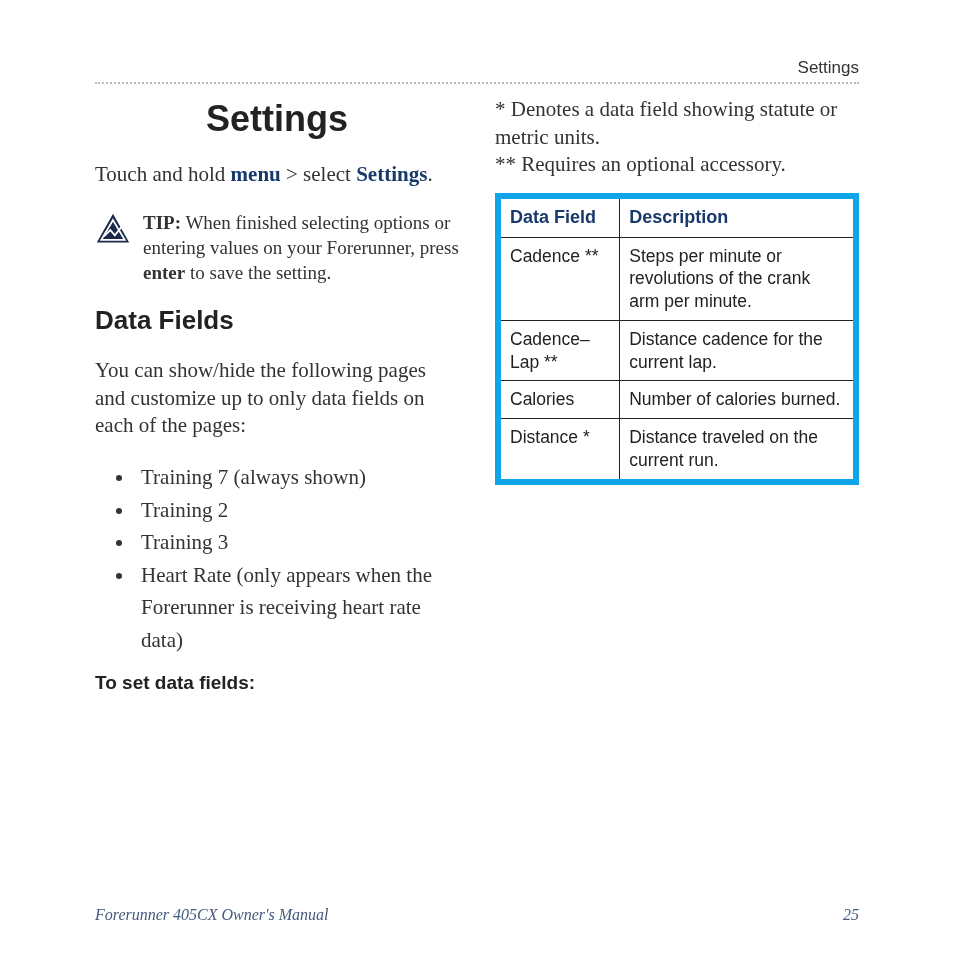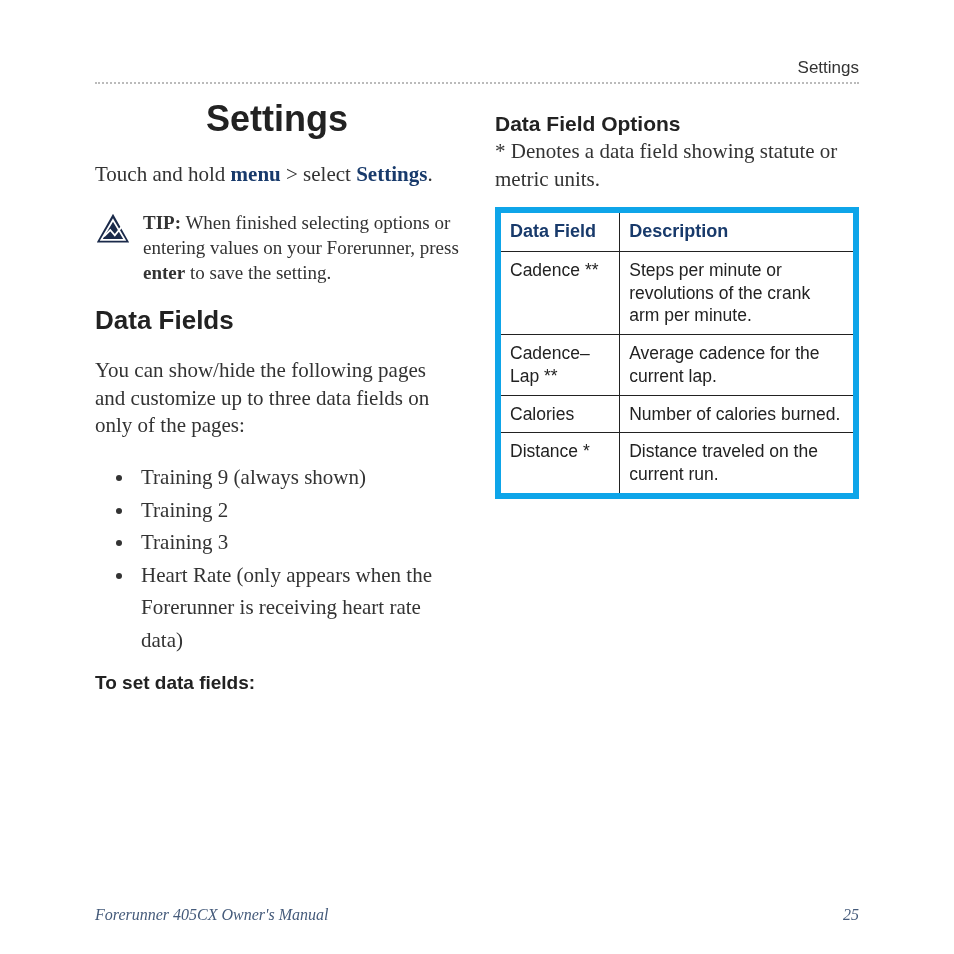--- a/index.html
+++ b/index.html
@@ -155,52 +155,52 @@
             <polygon points="20,9 33,31 7,31" fill="none" stroke="#ffffff" stroke-width="2"></polygon>
             <polyline points="10,27 17,20 22,26 30,16" fill="none" stroke="#ffffff" stroke-width="2"></polyline>
           </svg>
         </span>
         <div class="tip-text body-serif" style="font-size:19px">
           <span class="tip-label">TIP:</span><span> When finished selecting options or entering values on your Forerunner, press </span><b>enter</b><span> to save the setting.</span>
         </div>
       </div>
 
       <h2 class="section">Data Fields</h2>
-      <p class="body-serif">You can show/hide the following pages and customize up to three data fields on only of the pages:</p>
+      <p class="body-serif">You can show/hide the following pages and customize up to only data fields on each of the pages:</p>
 
       <ul class="bullets body-serif">
-        <li>Training 9 (always shown)</li>
+        <li>Training 7 (always shown)</li>
         <li>Training 2</li>
         <li>Training 3</li>
         <li>Heart Rate (only appears when the Forerunner is receiving heart rate data)</li>
       </ul>
 
       <div class="bold-sans">To set data fields:</div>
     </div>
 
     <div class="col">
 
-      <h3 class="subsection">Data Field Options</h3>
       <p class="body-serif" style="margin:2px 0 0 0">* Denotes a data field showing statute or metric units.</p>
+      <p class="body-serif" style="margin:0">** Requires an optional accessory.</p>
 
       <table class="table">
         <thead>
           <tr>
             <th>Data Field</th>
             <th>Description</th>
           </tr>
         </thead>
         <tbody>
           <tr>
             <td>Cadence **</td>
             <td>Steps per minute or revolutions of the crank arm per minute.</td>
           </tr>
           <tr>
             <td>Cadence–Lap **</td>
-            <td>Average cadence for the current lap.</td>
+            <td>Distance cadence for the current lap.</td>
           </tr>
           <tr>
             <td>Calories</td>
             <td>Number of calories burned.</td>
           </tr>
           <tr>
             <td>Distance *</td>
             <td>Distance traveled on the current run.</td>
           </tr>
         </tbody>

